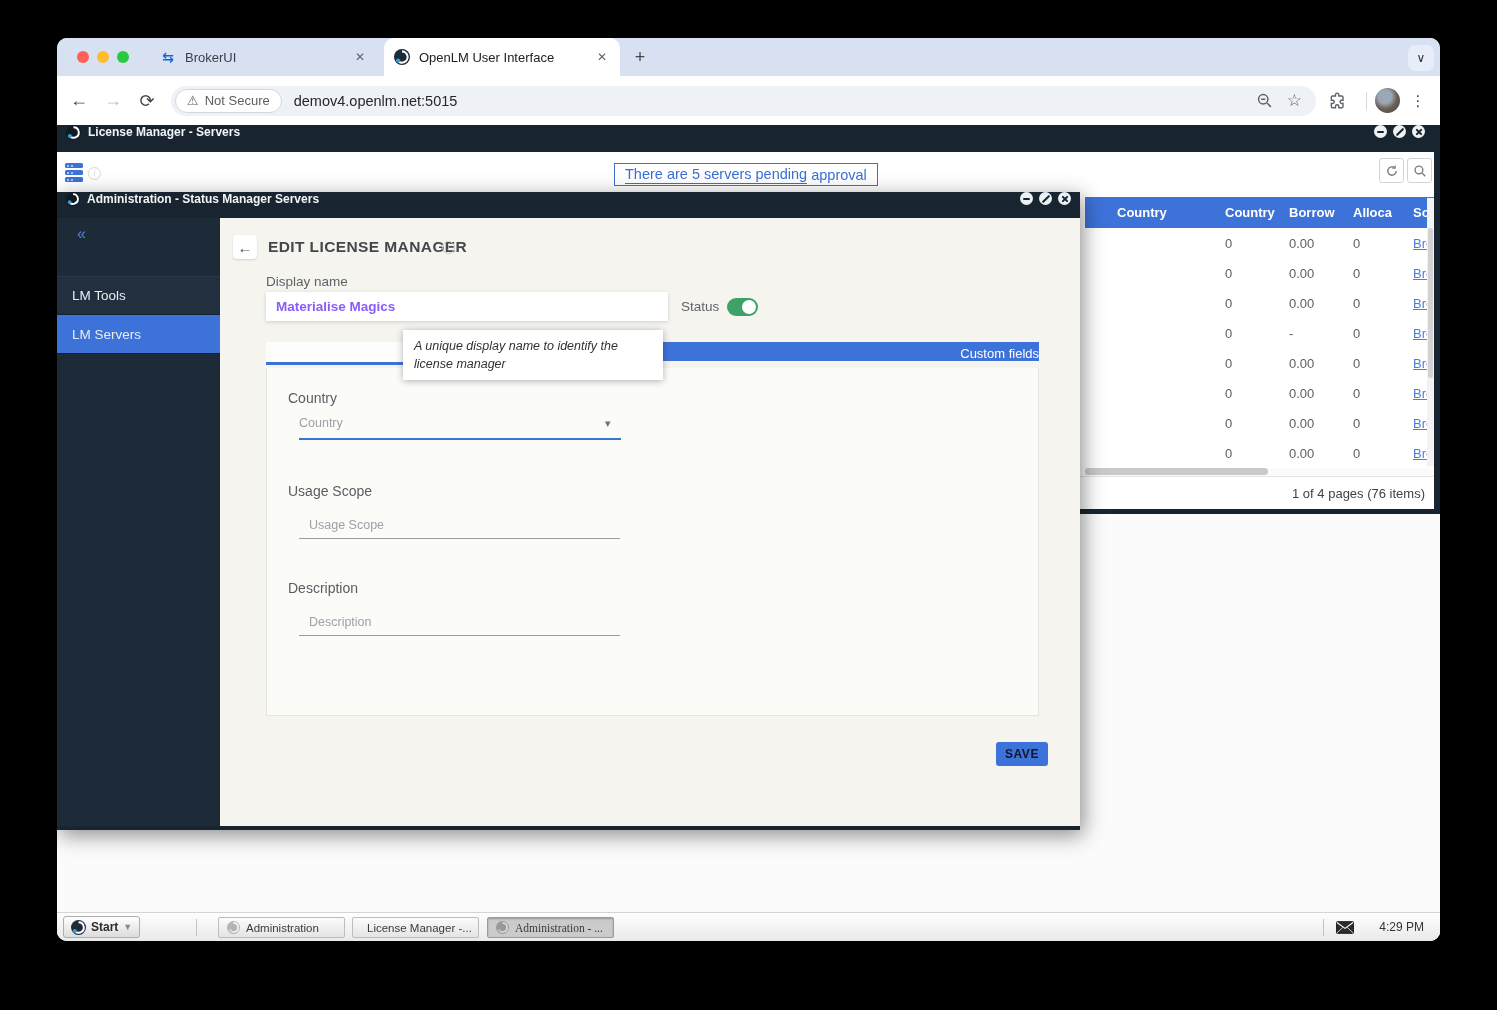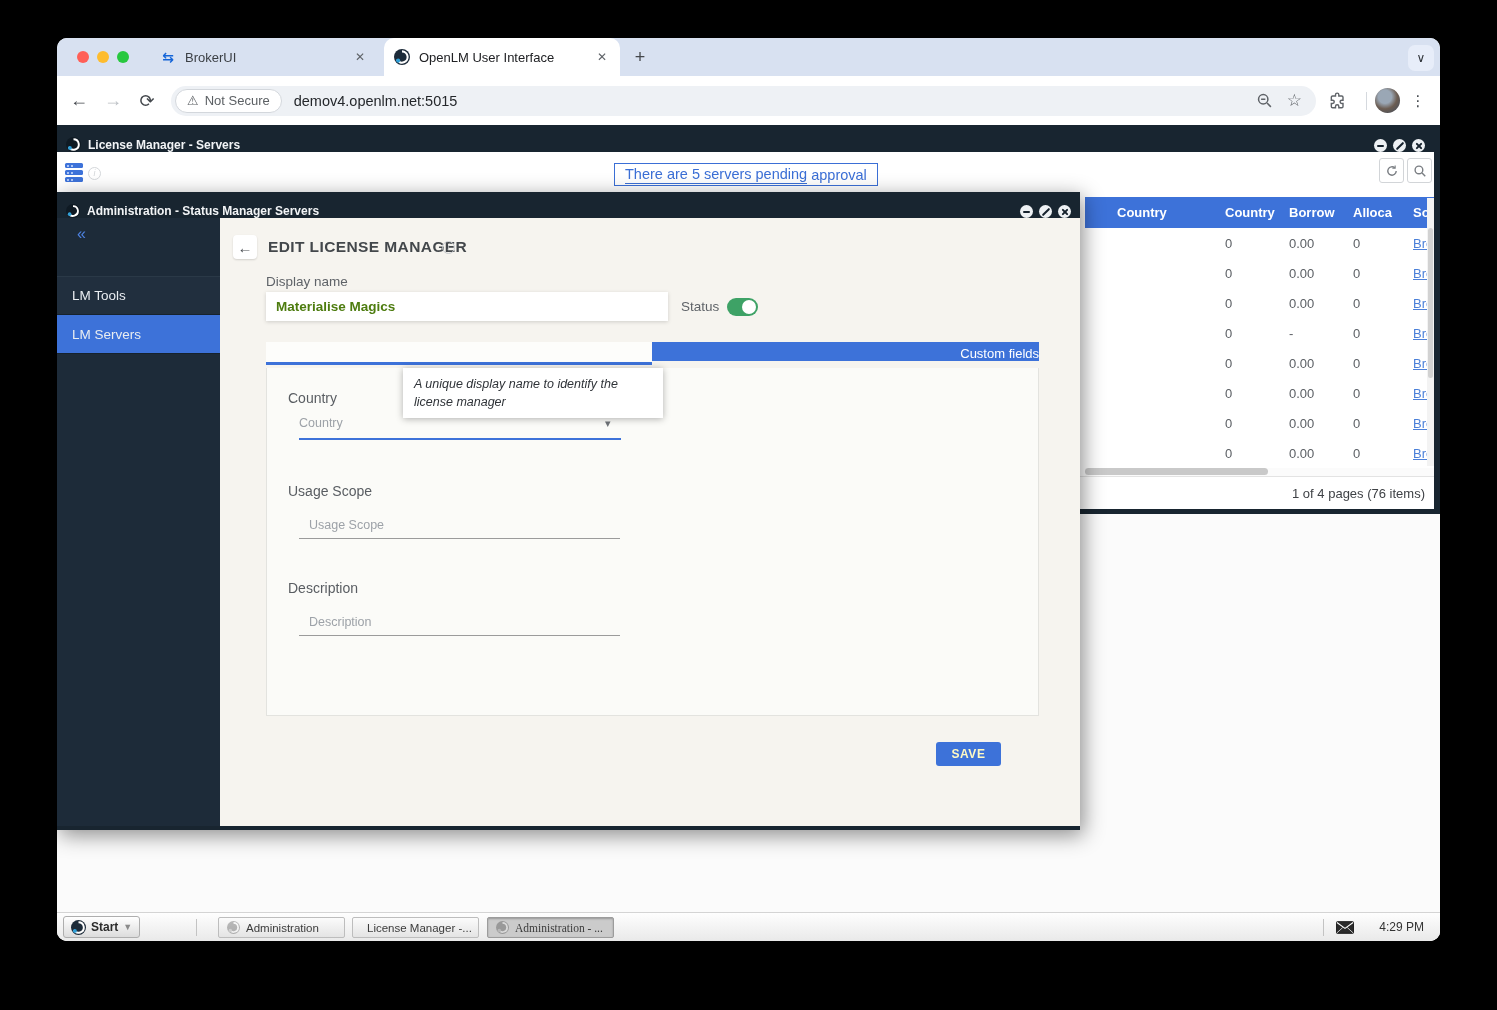--- a/index.html
+++ b/index.html
@@ -34,21 +34,21 @@
   .urlicon { color:#5f6368; margin-right:14px; flex:none; display:flex; align-items:center; }
   .tooldiv { width:1px; height:18px; background:#d5d9de; margin:0 8px; flex:none; }
   .avatar { width:25px; height:25px; border-radius:50%; flex:none; background:radial-gradient(circle at 40% 35%, #9aa7b5 0 30%, #6c5d52 55%, #3a4a5e 100%); }
   .menu3 { width:24px; display:flex; align-items:center; justify-content:center; color:#45494e; font-size:15px; flex:none; margin-left:6px; }
 
   
   .viewport { position:absolute; top:87px; left:0; right:0; bottom:0; background:#fbfbfb; overflow:hidden; }
 
   
   .lmw { position:absolute; left:0; top:0; width:1383px; height:389px; background:#fff; border-right:6px solid #182530; border-bottom:5px solid #182530; z-index:1; }
-  .dtitle { height:27px; background:#182530; color:#f2f4f6; display:flex; align-items:flex-end; padding:0 9px; gap:7px; font-size:12px; font-weight:bold; }
+  .dtitle { height:27px; background:#182530; color:#f2f4f6; display:flex; align-items:flex-start; padding:0 9px; gap:7px; font-size:12px; font-weight:bold; }
   .dtitle .spacer{flex:1}
   .wbtns { display:flex; gap:6px; }
   .wbtn { width:13px; height:13px; border-radius:50%; background:#eef1f4; position:relative; flex:none; }
   .wbtn.min::after { content:""; position:absolute; left:3px; right:3px; top:5.5px; height:2px; background:#16222d; border-radius:1px; }
   .wbtn.res::after { content:""; position:absolute; left:1.5px; top:5.5px; width:10px; height:2px; background:#16222d; border-radius:1px; transform:rotate(-45deg); }
   .wbtn.cls::before,.wbtn.cls::after { content:""; position:absolute; left:2.5px; top:5.5px; width:8px; height:2px; background:#16222d; border-radius:1px; }
   .wbtn.cls::before{transform:rotate(45deg)} .wbtn.cls::after{transform:rotate(-45deg)}
   .lmw-toolbar { position:relative; height:44px; background:#fff; }
   .server-icon { position:absolute; left:8px; top:11px; width:18px; }
   .sbar { height:5px; background:#3d72d9; border-radius:1.5px; margin-bottom:2px; position:relative; }
@@ -81,33 +81,33 @@
   .collapse { position:absolute; left:20px; top:7px; color:#4d82e0; font-size:16px; letter-spacing:-1px; }
   .snav { position:absolute; top:58px; left:0; right:0; }
   .snav-item { height:39px; display:flex; align-items:center; padding-left:15px; color:#e9edf1; font-size:13.5px; background:#212f3e; border-bottom:1px solid #16222d; border-top:1px solid #2a3947; }
   .snav-item.active { background:#3d72d9; border-top-color:#3d72d9; }
   .mmain { flex:1; background:#f6f4ef; position:relative; }
   .backbtn { position:absolute; left:13px; top:17px; width:24px; height:24px; background:#fff; border-radius:4px; box-shadow:0 1px 2px rgba(0,0,0,.15); color:#4a4e53; font-size:15px; display:flex; align-items:center; justify-content:center; }
   .ptitle { position:absolute; left:48px; top:20px; font-size:15.5px; font-weight:600; letter-spacing:.4px; color:#43474b; }
   .info-circ { position:absolute; width:13px; height:13px; border:1.5px solid #c6c9cd; border-radius:50%; color:#c0c3c7; font-size:9px; text-align:center; line-height:11px; font-style:italic; }
   .info-title { left:222px; top:23px; }
   .flabel { position:absolute; font-size:13.5px; color:#5f6368; }
-  .dn-input { position:absolute; left:46px; top:74px; width:402px; height:29px; background:#fff; box-shadow:0 1px 4px rgba(0,0,0,.16); font-size:13.5px; font-weight:600; color:#4d7c0f; line-height:29px; padding-left:10px; }
+  .dn-input { position:absolute; left:46px; top:74px; width:402px; height:29px; background:#fff; box-shadow:0 1px 4px rgba(0,0,0,.16); font-size:13.5px; font-weight:600; color:#8b5cf6; line-height:29px; padding-left:10px; }
   .toggle { position:absolute; left:507px; top:80px; width:31px; height:18px; border-radius:9px; background:#3ea266; }
   .toggle .knob { position:absolute; right:2px; top:2px; width:14px; height:14px; border-radius:50%; background:#fff; }
   .tab-left { position:absolute; left:46px; top:124px; width:386px; height:23px; background:#fdfdfb; border-bottom:3px solid #3d72d9; }
   .tab-right { position:absolute; left:432px; top:124px; width:387px; height:19px; background:#3d72d9; color:#fff; font-size:13px; text-align:right; line-height:23px; }
-  .tooltip { position:absolute; left:183px; top:112px; width:260px; background:#fff; box-shadow:0 1px 7px rgba(0,0,0,.3); padding:7px 11px; font-style:italic; font-size:12.5px; color:#2f3338; line-height:1.45; z-index:3;margin-top:38px; }
+  .tooltip { position:absolute; left:183px; top:112px; width:260px; background:#fff; box-shadow:0 1px 7px rgba(0,0,0,.3); padding:7px 11px; font-style:italic; font-size:12.5px; color:#2f3338; line-height:1.45; z-index:3; }
   .card { position:absolute; left:46px; top:150px; width:773px; height:348px; background:#fbfbf8; border:1px solid #e3e3df; border-top:none; }
   .clabel { position:absolute; left:21px; font-size:14px; color:#595d62; }
   .ph { position:absolute; font-size:12.5px; color:#9da2a8; }
   .uline { position:absolute; left:32px; width:321px; height:1px; background:#9b9b9b; }
   .uline.blue { height:2px; background:#3d72d9; width:322px; }
   .caret { position:absolute; left:338px; top:49px; color:#6f7378; font-size:11px; }
-  .savebtn { position:absolute; left:716px; top:524px; width:65px; height:24px; background:#3d72d9; border-radius:3px; color:#fef9c3; font-size:12px; font-weight:bold; letter-spacing:.5px; text-align:center; line-height:24px; }
+  .savebtn { position:absolute; left:776px; top:524px; width:52px; height:24px; background:#3d72d9; border-radius:3px; color:#0f172a; font-size:12px; font-weight:bold; letter-spacing:.5px; text-align:center; line-height:24px; }
 
   
   .taskbar { position:absolute; left:0; bottom:0; width:100%; height:29px; background:linear-gradient(#fefefe,#e9e9e9); border-top:1px solid #d4d4d4; z-index:10; }
   .startbtn { position:absolute; left:6px; top:3px; height:22px; padding:0 7px; display:flex; align-items:center; gap:5px; border:1px solid #aeaeae; border-radius:3px; background:linear-gradient(#ffffff,#dcdcdc); font-size:12px; font-weight:bold; color:#2c2c2c; }
   .startcaret { color:#8a8a8a; font-size:9px; }
   .tdiv { position:absolute; top:6px; width:1px; height:17px; background:#c3c3c3; }
   .taskbtn { position:absolute; top:4px; width:127px; height:21px; border:1px solid #bdbdbd; border-radius:2px; background:linear-gradient(#fbfbfb,#e4e4e4); display:flex; align-items:center; gap:6px; padding:0 8px; font-size:11.5px; color:#3c3c3c; overflow:hidden; white-space:nowrap; }
   .taskbtn.active { background:#cbcbcb; border-color:#9c9c9c; box-shadow:inset 0 1px 2px rgba(0,0,0,.25);font-family:Liberation Serif, serif; }
   .faded { opacity:.3; filter:grayscale(1); }
   .envelope { position:absolute; right:86px; top:7px; }

